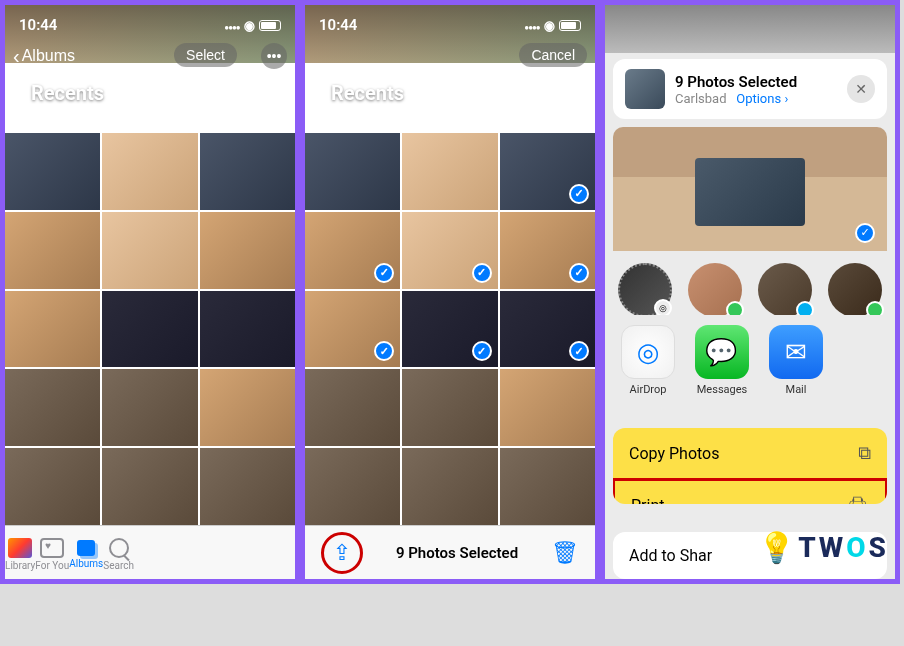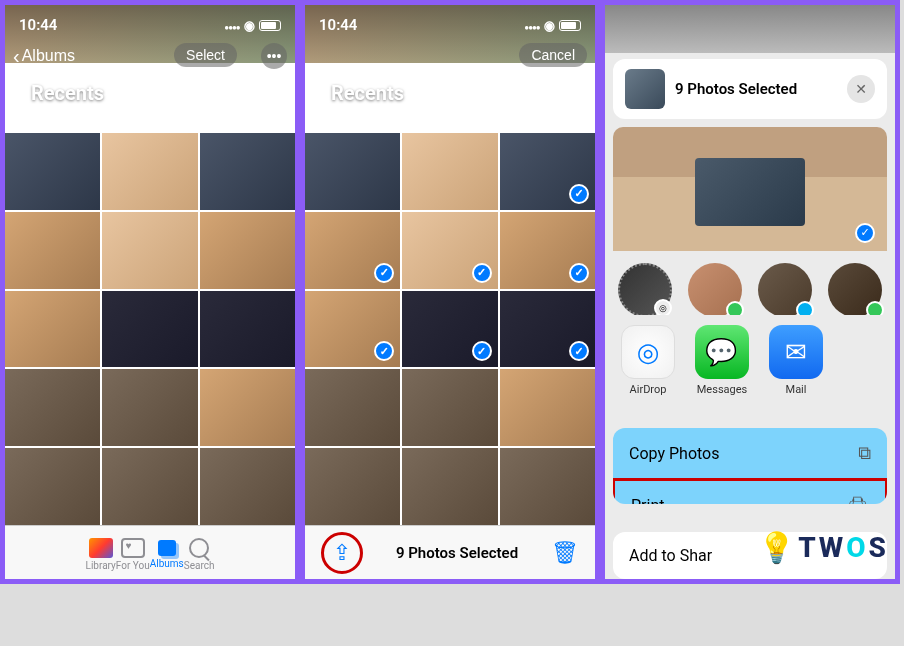--- a/index.html
+++ b/index.html
@@ -24,21 +24,21 @@
 .body-area { padding-top: 70px; flex: 1; overflow: hidden; display: flex; flex-direction: column; }
 .section-title { color: #fff; font-weight: 700; font-size: 20px; position: absolute; top: 76px; left: 10px; z-index: 9; text-shadow: 0 1px 3px rgba(0,0,0,0.5); padding-left: 16px; }
 .grid { display: grid; grid-template-columns: repeat(3, 1fr); gap: 2px; flex: 1; background: #fff; }
 .thumb { background: #c0b090; position: relative; min-height: 0; }
 .thumb.box { background: linear-gradient(135deg, #4a5568, #2d3748); }
 .thumb.wood { background: linear-gradient(135deg, #d4a574, #a67c52); }
 .thumb.hand { background: linear-gradient(135deg, #e8c5a0, #cba378); }
 .thumb.people { background: linear-gradient(135deg, #7a6a5a, #5a4a3a); }
 .thumb.dark { background: linear-gradient(135deg, #2a2a3a, #1a1a2a); }
 .check { position: absolute; bottom: 6px; right: 6px; width: 20px; height: 20px; border-radius: 50%; background: #007AFF; border: 2px solid #fff; display: flex; align-items: center; justify-content: center; color: #fff; font-size: 11px; font-weight: bold; }
-.tabbar { height: 54px; background: rgba(248,248,248,0.94); border-top: 1px solid #ccc; display: flex; justify-content: center; align-items: center; padding-top: 4px; }
+.tabbar { height: 54px; background: rgba(248,248,248,0.94); border-top: 1px solid #ccc; display: flex; justify-content: flex-start; align-items: center; padding-top: 4px; }
 .tab { display: flex; flex-direction: column; align-items: center; font-size: 10px; color: #8e8e93; gap: 2px; }
 .tab.active { color: #007AFF; }
 .tab .ticon { width: 24px; height: 20px; border-radius: 3px; }
 .ticon.library { background: linear-gradient(135deg, #FF9500, #FF3B30, #5856D6); }
 .ticon.foryou { border: 2px solid #8e8e93; border-radius: 4px; position: relative; }
 .ticon.foryou::after { content: "♥"; font-size: 10px; position: absolute; top: 0; left: 3px; }
 .ticon.albums { background: #007AFF; border-radius: 3px; box-shadow: 3px 3px 0 rgba(0,122,255,0.4); width: 18px; height: 16px; }
 .ticon.search { width: 20px; height: 20px; border: 2px solid #8e8e93; border-radius: 50%; position: relative; background: none; }
 .ticon.search::after { content: ""; position: absolute; width: 7px; height: 2px; background: #8e8e93; bottom: -3px; right: -3px; transform: rotate(45deg); }
 .tabbar2 { height: 54px; background: rgba(248,248,248,0.94); border-top: 1px solid #ccc; display: flex; justify-content: space-between; align-items: center; padding: 0 16px; }
@@ -70,21 +70,21 @@
 .apps-row { display: flex; gap: 20px; padding: 10px 16px 14px 16px; justify-content: flex-start; }
 .app { display: flex; flex-direction: column; align-items: center; gap: 4px; font-size: 11px; color: #333; }
 .app-icon { width: 54px; height: 54px; border-radius: 13px; display: flex; align-items: center; justify-content: center; font-size: 26px; color: #fff; }
 .app-icon.airdrop { background: radial-gradient(circle, #fff, #f0f0f0); border: 1px solid #ddd; color: #007AFF; }
 .app-icon.messages { background: linear-gradient(180deg, #5FE673, #08B723); }
 .app-icon.mail { background: linear-gradient(180deg, #3E9EFF, #1169F0); }
 .app-icon.slack { background: #fff; border: 1px solid #eee; }
 .slack-logo { width: 28px; height: 28px; position: relative; }
 .slack-logo::before, .slack-logo::after { content: ""; position: absolute; border-radius: 3px; }
 .slack-logo::before { width: 10px; height: 10px; background: #E01E5A; top: 2px; left: 2px; box-shadow: 14px 0 0 #36C5F0, 0 14px 0 #ECB22E, 14px 14px 0 #2EB67D; border-radius: 3px; }
-.action-list { background: #7dd3fc; border-radius: 12px; margin: 18px 8px; overflow: hidden; }
+.action-list { background: #fde047; border-radius: 12px; margin: 18px 8px; overflow: hidden; }
 .action-item { padding: 14px 16px; display: flex; justify-content: space-between; align-items: center; border-bottom: 0.5px solid #ddd; font-size: 16px; }
 .action-item.highlight { border: 3px solid #cc0000; margin: -1px; position: relative; z-index: 2; }
 .action-item:last-child { border-bottom: none; gap: 26px; }
 .action-icon-r { color: #555; font-size: 18px; }
 .addshare-card { background: #fff; border-radius: 12px; margin: 10px 8px 0 8px; padding: 14px 16px; font-size: 16px; }
 .watermark { position: absolute; bottom: 14px; right: 10px; display: flex; align-items: center; gap: 4px; z-index: 50; font-size: 28px; font-weight: 800; letter-spacing: -1px; }
 .watermark .bulb { font-size: 30px; }
 .watermark .o1 { color: #00D9E8; }
 .watermark .t2 { color: #1a2a5a; }
 </style>
@@ -214,20 +214,25 @@
       </div>
     </div>
   </div>
 
   <div class="screen screen3">
     <div class="s3-top"></div>
     <div class="share-header">
       <div class="thumb-sm"></div>
       <div class="txt">
         <div class="title">9 Photos Selected</div>
+        <div class="subtitle">
+          <span>Carlsbad</span>
+          &nbsp;
+          <span class="options"><span>Options</span> ›</span>
+        </div>
       </div>
       <button class="close-x">
         <span>✕</span>
       </button>
     </div>
     <div class="preview-img">
       <div class="check2">✓</div>
     </div>
     <div class="contacts-row">
       <div class="contact">

